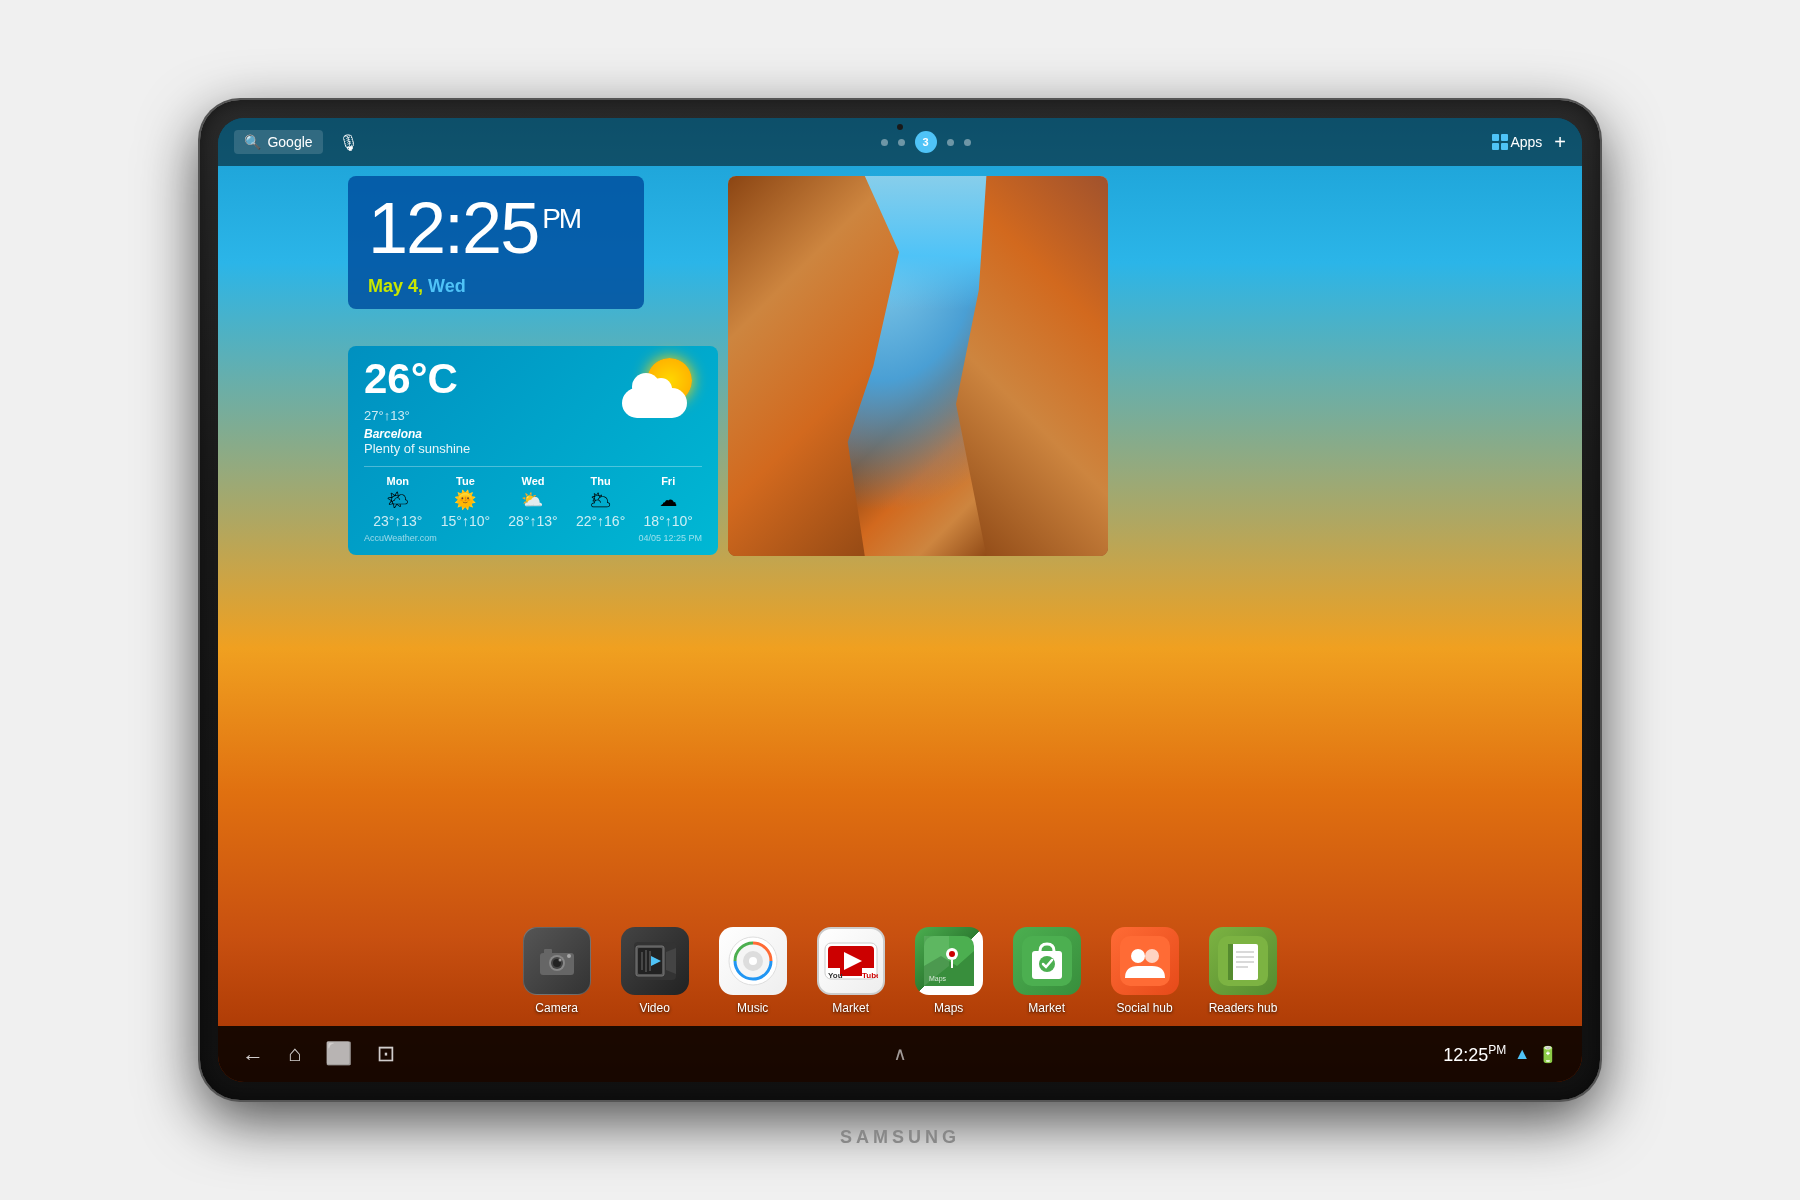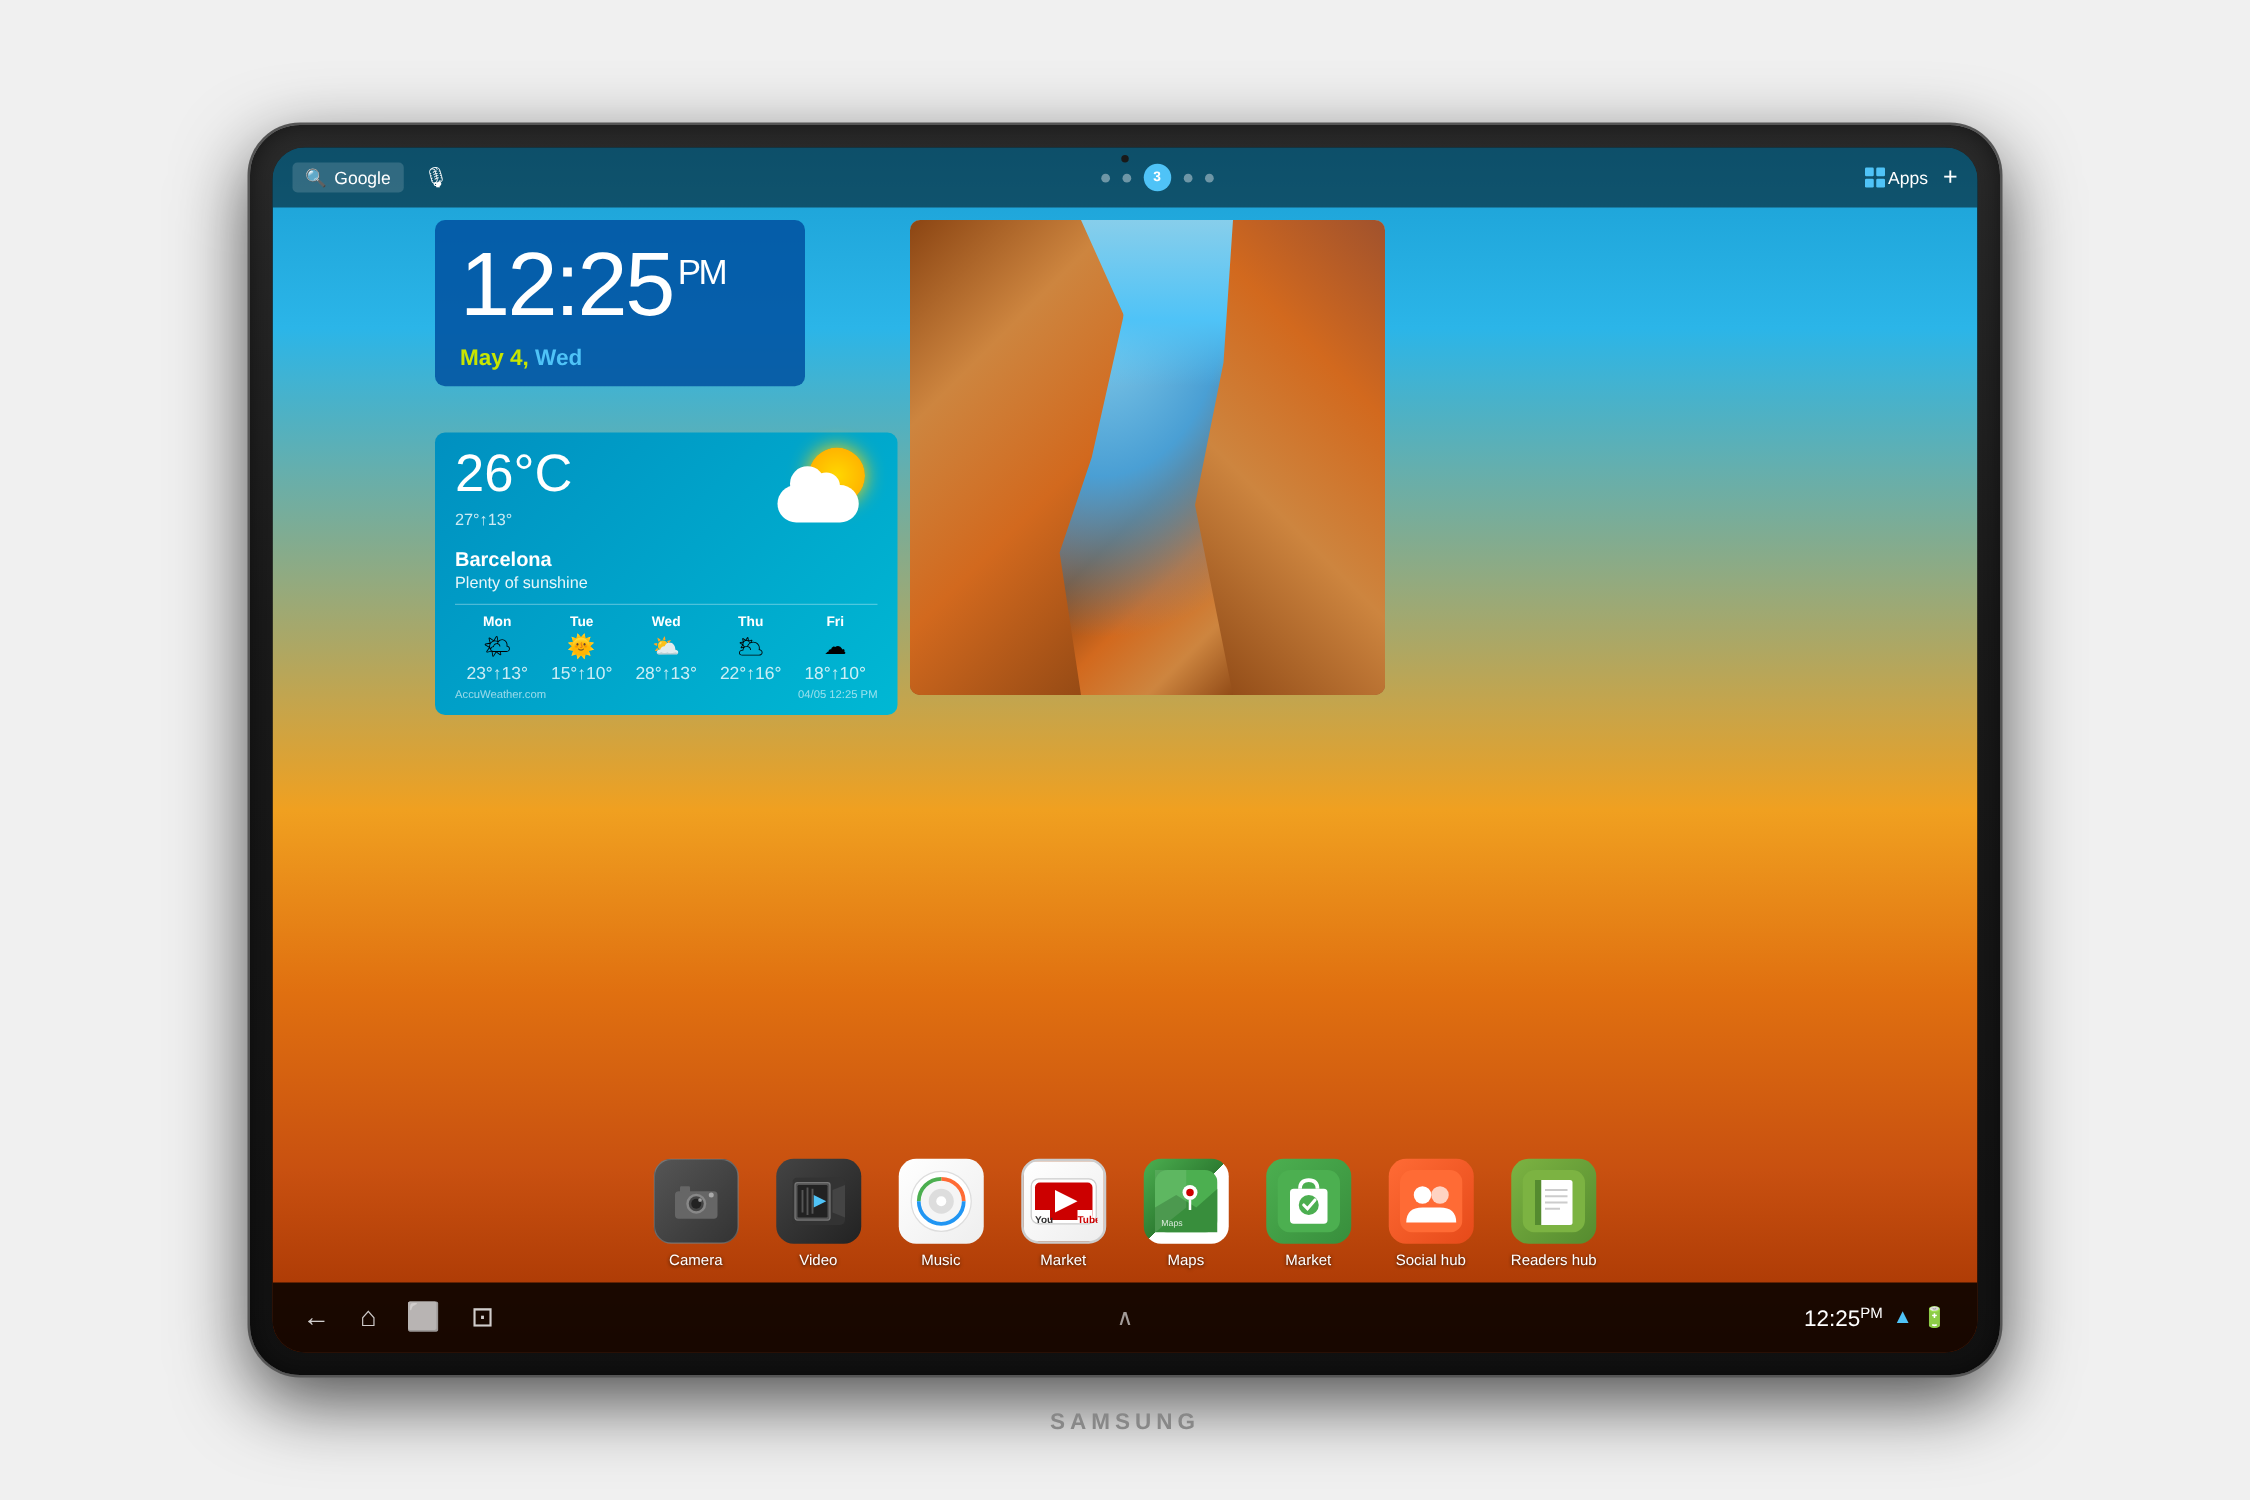--- a/index.html
+++ b/index.html
@@ -236,21 +236,21 @@
     }
 
     .weather-main {
       display: flex;
       align-items: flex-start;
       justify-content: space-between;
     }
 
     .weather-temp {
       font-size: 42px;
-      font-weight: 400;
+      font-weight: 700;
       color: white;
       line-height: 1;
     }
 
     .weather-hi-lo {
       font-size: 13px;
       color: rgba(255,255,255,0.8);
       margin-top: 8px;
     }
 
@@ -298,23 +298,24 @@
       top: -10px;
       left: 28px;
       width: 22px;
       height: 22px;
       background: white;
       border-radius: 50%;
     }
 
     .weather-city {
       color: white;
-      font-size: 16px;
+      font-size: 12px;
       font-weight: bold;
-      margin-top: 17px;
+      margin-top: 4px;
+      font-style: italic;
     }
 
     .weather-desc {
       color: rgba(255,255,255,0.9);
       font-size: 13px;
     }
 
     .weather-forecast {
       display: flex;
       justify-content: space-between;

